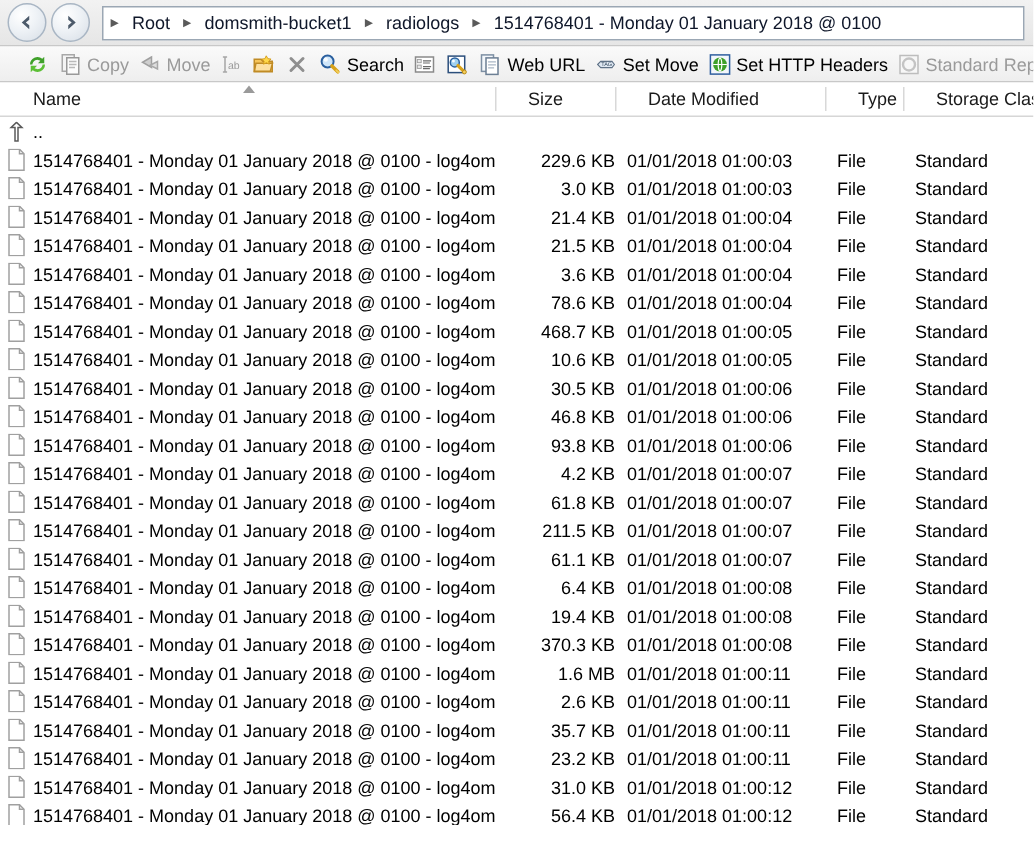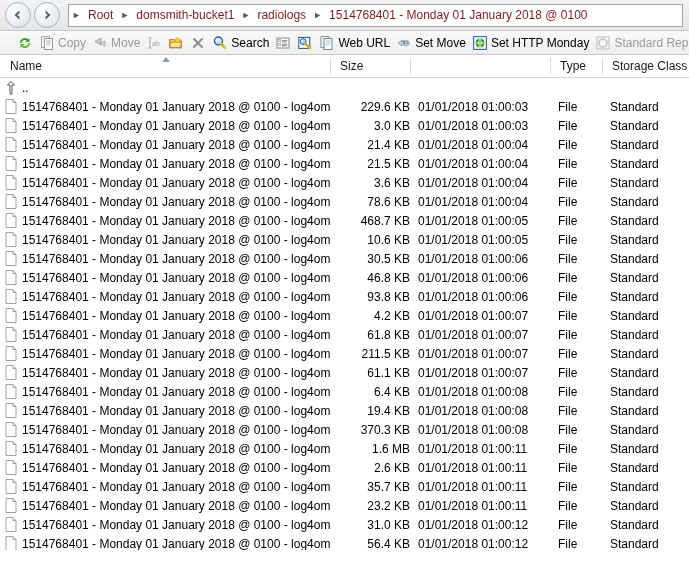--- a/index.html
+++ b/index.html
@@ -33,21 +33,21 @@
     background:#ffffff;border:1px solid #9ba7b4;
     display:flex;align-items:center;
     overflow:hidden;white-space:nowrap;
     box-sizing:border-box;
   }
   .crumbsep{
     display:inline-flex;align-items:center;justify-content:center;
     width:15px;flex:none;color:#5a5a5a;font-size:9px;
   }
   .crumb{
-    padding:0 4px;font-size:12px;color:#7f1d1d;
+    padding:0 4px;font-size:12px;color:#0f172a;
     white-space:nowrap;flex:none;
   }
 
   
   .toolbar{
     height:24px;
     background:linear-gradient(#fafafa,#eeeeee);
     border-bottom:1px solid #c8c8c8;
     display:flex;align-items:center;
     box-sizing:border-box;
@@ -68,21 +68,21 @@
   .colheader{
     height:23px;
     background:#ffffff;
     border-bottom:1px solid #d6d6d6;
     position:relative;
     box-sizing:border-box;
   }
   .colheader .hcell{
     position:absolute;top:0;height:22px;line-height:22px;
     font-size:12px;color:#1a1a1a;
-    padding-left:10px;
+    padding-left:22px;
     box-sizing:border-box;
     white-space:nowrap;
     overflow:hidden;
   }
   .colheader .divider{
     position:absolute;top:3px;height:16px;width:1px;background:#d8d8d8;
   }
   .sortcaret{
     position:absolute;top:1px;left:160px;width:12px;height:7px;
   }
@@ -230,21 +230,21 @@
     </svg>
     <span class="tlabel">Set Move</span>
   </div>
 
   <div class="tbtn">
     <svg class="ticon" viewBox="0 0 16 16">
       <rect x="1.6" y="1.6" width="12.8" height="12.8" fill="#f2f6fb" stroke="#2f5f9e"></rect>
       <circle cx="8" cy="8" r="4.6" fill="#3fa02a"></circle>
       <path d="M3.4 8h9.2M8 3.4c1.6 1.5 1.6 7.7 0 9.2M8 3.4c-1.6 1.5-1.6 7.7 0 9.2" stroke="#ffffff" stroke-width=".8" fill="none"></path>
     </svg>
-    <span class="tlabel">Set HTTP Monday</span>
+    <span class="tlabel">Set HTTP Headers</span>
   </div>
 
   <div class="tbtn disabled">
     <svg class="ticon" viewBox="0 0 16 16">
       <rect x="2" y="2" width="12" height="12" fill="#f7f7f7" stroke="#bdbdbd"></rect>
       <circle cx="8" cy="8" r="4" fill="none" stroke="#c4c4c4" stroke-width="1.6"></circle>
     </svg>
     <span class="tlabel">Standard Report</span>
   </div>
 </div>
@@ -253,20 +253,21 @@
   <svg class="sortcaret" viewBox="0 0 12 7">
     <path d="M6 1 L10 6 L2 6 Z" fill="#9a9a9a"></path>
   </svg>
 
   <div class="hcell" style="left:0;width:330px;">Name</div>
   <div class="divider" style="left:330px;"></div>
 
   <div class="hcell" style="left:330px;width:80px;">Size</div>
   <div class="divider" style="left:410px;"></div>
 
+  <div class="hcell" style="left:410px;width:140px;">Date Modified</div>
   <div class="divider" style="left:550px;"></div>
 
   <div class="hcell" style="left:550px;width:52px;">Type</div>
   <div class="divider" style="left:602px;"></div>
 
   <div class="hcell" style="left:602px;width:87px;">Storage Class</div>
 </div>
 
 <div class="filelist">
 

